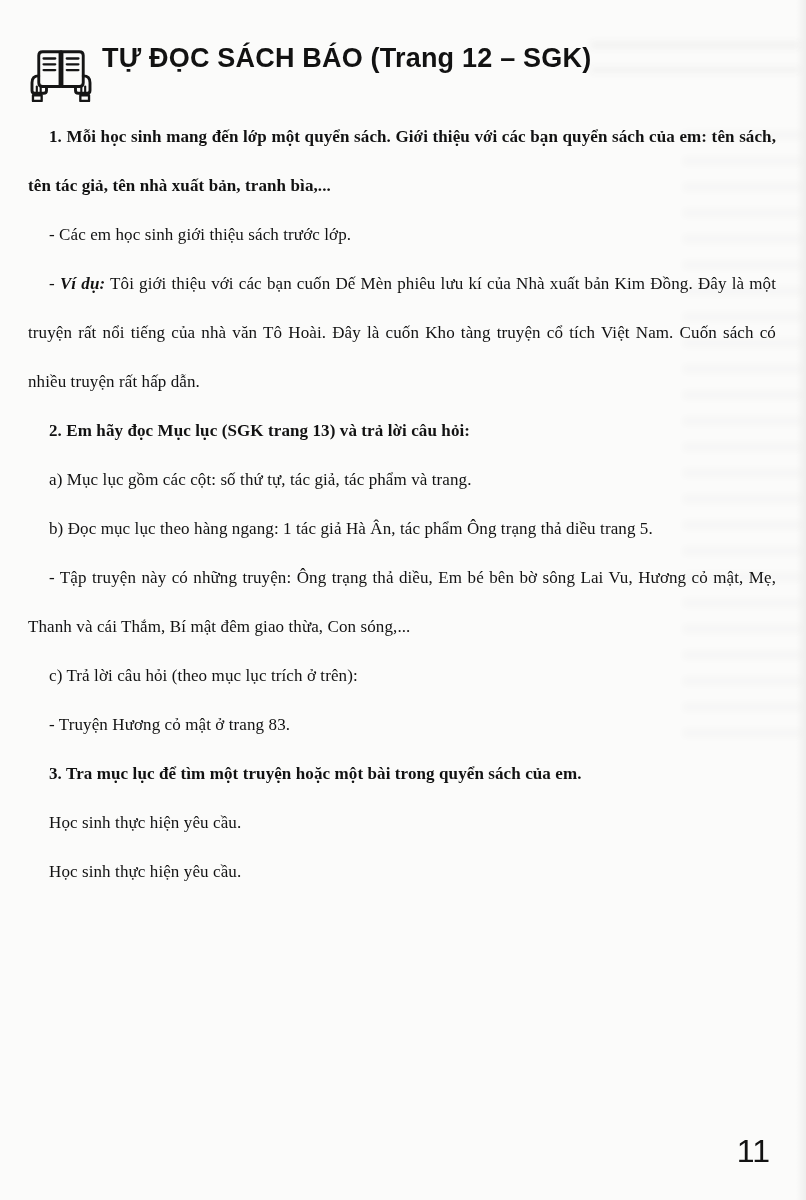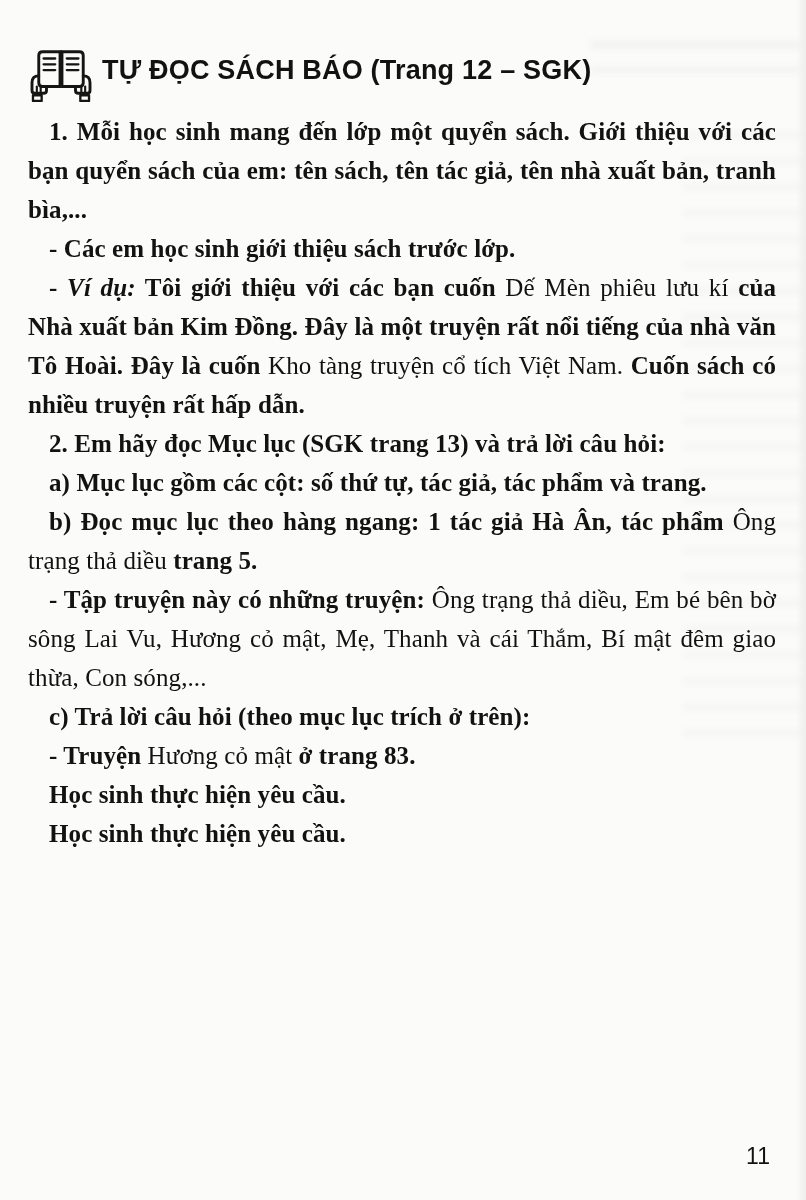--- a/index.html
+++ b/index.html
@@ -25,50 +25,50 @@
     pointer-events:none;
   }
   .smudge.a{top:40px;right:6px;width:210px;height:34px;}
   .smudge.b{top:130px;right:4px;width:120px;height:620px;opacity:.18;}
   .edge-shade{
     position:absolute;top:0;right:0;width:10px;height:100%;
     background:linear-gradient(90deg,rgba(0,0,0,0),rgba(0,0,0,.05));
     pointer-events:none;
   }
   .header{
-    display:flex;align-items:center;gap:10px;
+    display:flex;align-items:flex-start;gap:10px;
     margin:0 0 10px 2px;
   }
   .book-icon{flex:0 0 auto;display:block;}
   .title{
     font-family:"Liberation Sans","DejaVu Sans",sans-serif;
     font-weight:bold;
     font-size:27px;
     letter-spacing:.2px;
     line-height:1.1;
     margin:0 0 4px 0;
     white-space:nowrap;
   }
   .content{margin-top:6px;}
   .para{
     margin:0;
-    font-size:25px;
-    line-height:39px;
+    font-size:17px;
+    line-height:49px;
     text-align:justify;
     text-indent:21px;
     letter-spacing:.1px;
   }
-  .normal{font-style:normal;font-weight:bold;margin-top:36px;}
+  .normal{font-style:normal;font-weight:normal;margin-top:36px;}
   .bold{font-weight:bold;}
   .italic{}
   .bolditalic{font-weight:bold;font-style:italic;}
   .page-number{
     position:absolute;
     right:36px;bottom:30px;
-    font-size:23px;
+    font-size:32px;
     font-family:"Liberation Sans","DejaVu Sans",sans-serif;
   }
 </style>
 </head>
 <body>
 
 <div class="page">
 
   <div class="smudge a"></div>
   <div class="smudge b"></div>
@@ -104,18 +104,19 @@
   <div class="content">
       <p class="para"><span class="bold">1. Mỗi học sinh mang đến lớp một quyển sách. Giới thiệu với các bạn quyển sách của em: tên sách, tên tác giả, tên nhà xuất bản, tranh bìa,...</span></p>
       <p class="para"><span class="normal">- Các em học sinh giới thiệu sách trước lớp.</span></p>
       <p class="para"><span class="normal">- </span><span class="bolditalic">Ví dụ:</span><span class="normal"> Tôi giới thiệu với các bạn cuốn </span><span class="italic">Dế Mèn phiêu lưu kí</span><span class="normal"> của Nhà xuất bản Kim Đồng. Đây là một truyện rất nổi tiếng của nhà văn Tô Hoài. Đây là cuốn </span><span class="italic">Kho tàng truyện cổ tích Việt Nam.</span><span class="normal"> Cuốn sách có nhiều truyện rất hấp dẫn.</span></p>
       <p class="para"><span class="bold">2. Em hãy đọc Mục lục (SGK trang 13) và trả lời câu hỏi:</span></p>
       <p class="para"><span class="normal">a) Mục lục gồm các cột: số thứ tự, tác giả, tác phẩm và trang.</span></p>
       <p class="para"><span class="normal">b) Đọc mục lục theo hàng ngang: 1 tác giả Hà Ân, tác phẩm </span><span class="italic">Ông trạng thả diều</span><span class="normal"> trang 5.</span></p>
       <p class="para"><span class="normal">- Tập truyện này có những truyện: </span><span class="italic">Ông trạng thả diều, Em bé bên bờ sông Lai Vu, Hương cỏ mật, Mẹ, Thanh và cái Thắm, Bí mật đêm giao thừa, Con sóng,...</span></p>
       <p class="para"><span class="normal">c) Trả lời câu hỏi (theo mục lục trích ở trên):</span></p>
       <p class="para"><span class="normal">- Truyện </span><span class="italic">Hương cỏ mật</span><span class="normal"> ở trang 83.</span></p>
+      <p class="para"><span class="bold">3. Tra mục lục để tìm một truyện hoặc một bài trong quyển sách của em.</span></p>
       <p class="para"><span class="normal">Học sinh thực hiện yêu cầu.</span></p>
       <p class="para"><span class="normal">Học sinh thực hiện yêu cầu.</span></p>
     </div>
 
   <div class="page-number">11</div>
 </div>
 
 </body></html>

